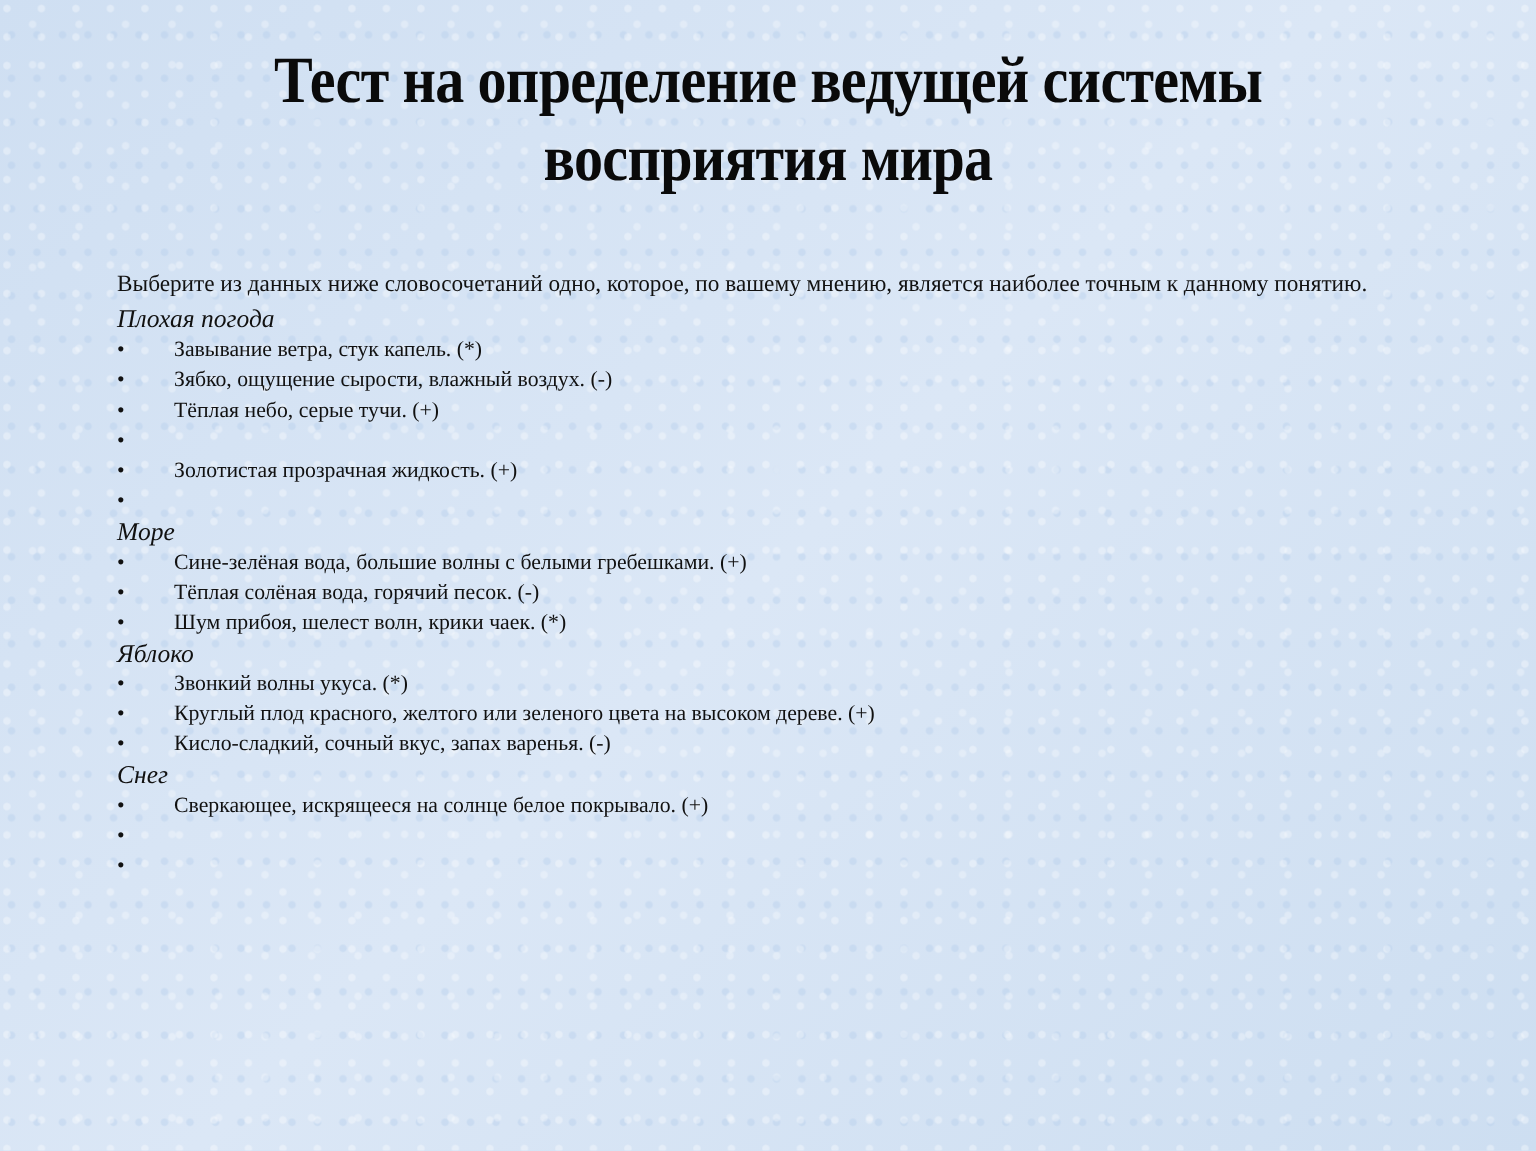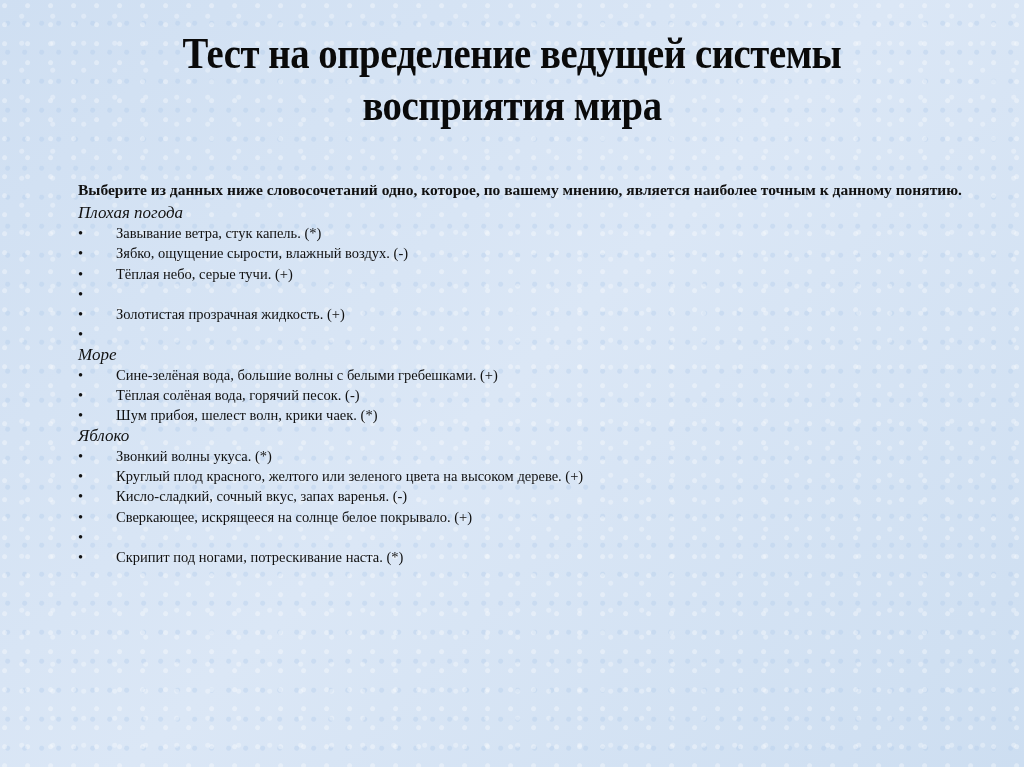--- a/index.html
+++ b/index.html
@@ -24,21 +24,21 @@
       font-size: 44px;
       line-height: 52px;
       letter-spacing: -0.5px;
       transform: scaleX(0.88);
       color: #0a0a0a;
     }
     .content {
       position: absolute; left: 78px; top: 180px; width: 900px;
     }
     .intro {
-      font-weight: bold; font-size: 15.5px; line-height: 19px;
+      font-weight: normal; font-size: 15.5px; line-height: 19px;
       padding-left: 24px; text-indent: -24px;
       margin-bottom: 4px;
     }
     .group-title {
       font-style: italic; font-size: 17px; line-height: 20px;
     }
     .item {
       display: flex; font-size: 14.5px; line-height: 20.3px;
     }
     .bullet { width: 38px; flex: none; }
@@ -109,25 +109,25 @@
         <span class="bullet">•</span>
         <span>Круглый плод красного, желтого или зеленого цвета на высоком дереве. (+)</span>
       </div>
     <div class="item">
         <span class="bullet">•</span>
         <span>Кисло-сладкий, сочный вкус, запах варенья. (-)</span>
       </div>
   </div>
 
   <div>
+    <div class="group-title">Снег</div>
     <div class="item">
         <span class="bullet">•</span>
         <span>Сверкающее, искрящееся на солнце белое покрывало. (+)</span>
       </div>
     <div class="item">
         <span class="bullet">•</span>
       </div>
     <div class="item">
         <span class="bullet">•</span>
-        <span>Скрипит под ногами, потрескивание наста. (*)</span>
       </div>
   </div>
 </div>
 
 </body></html>

